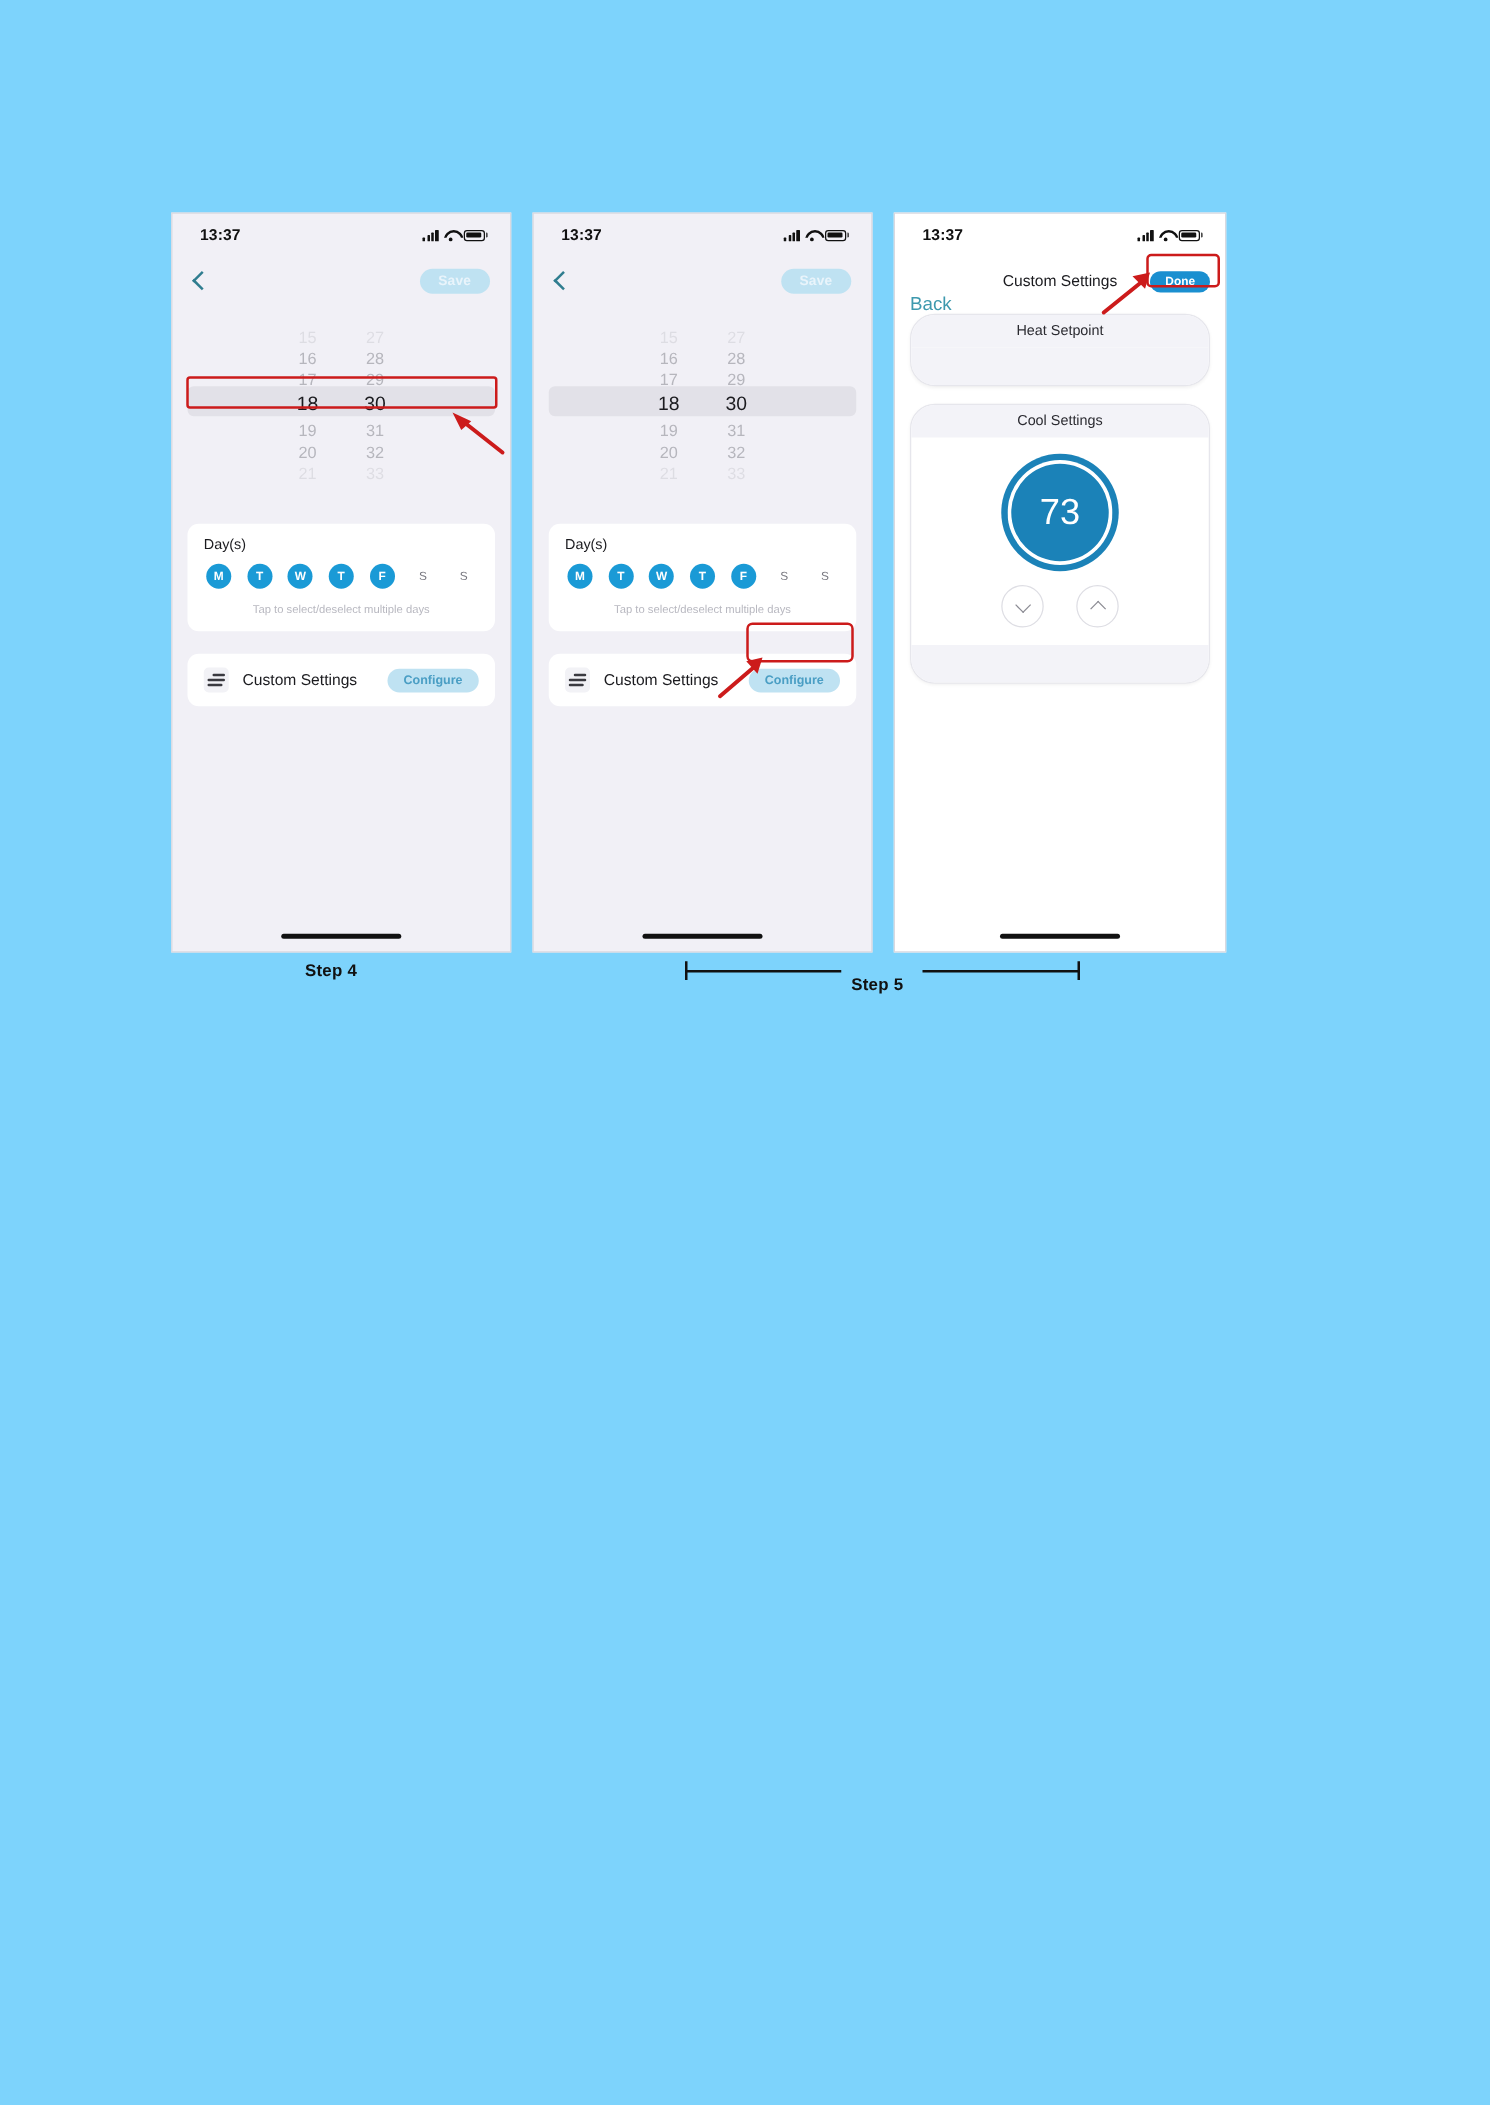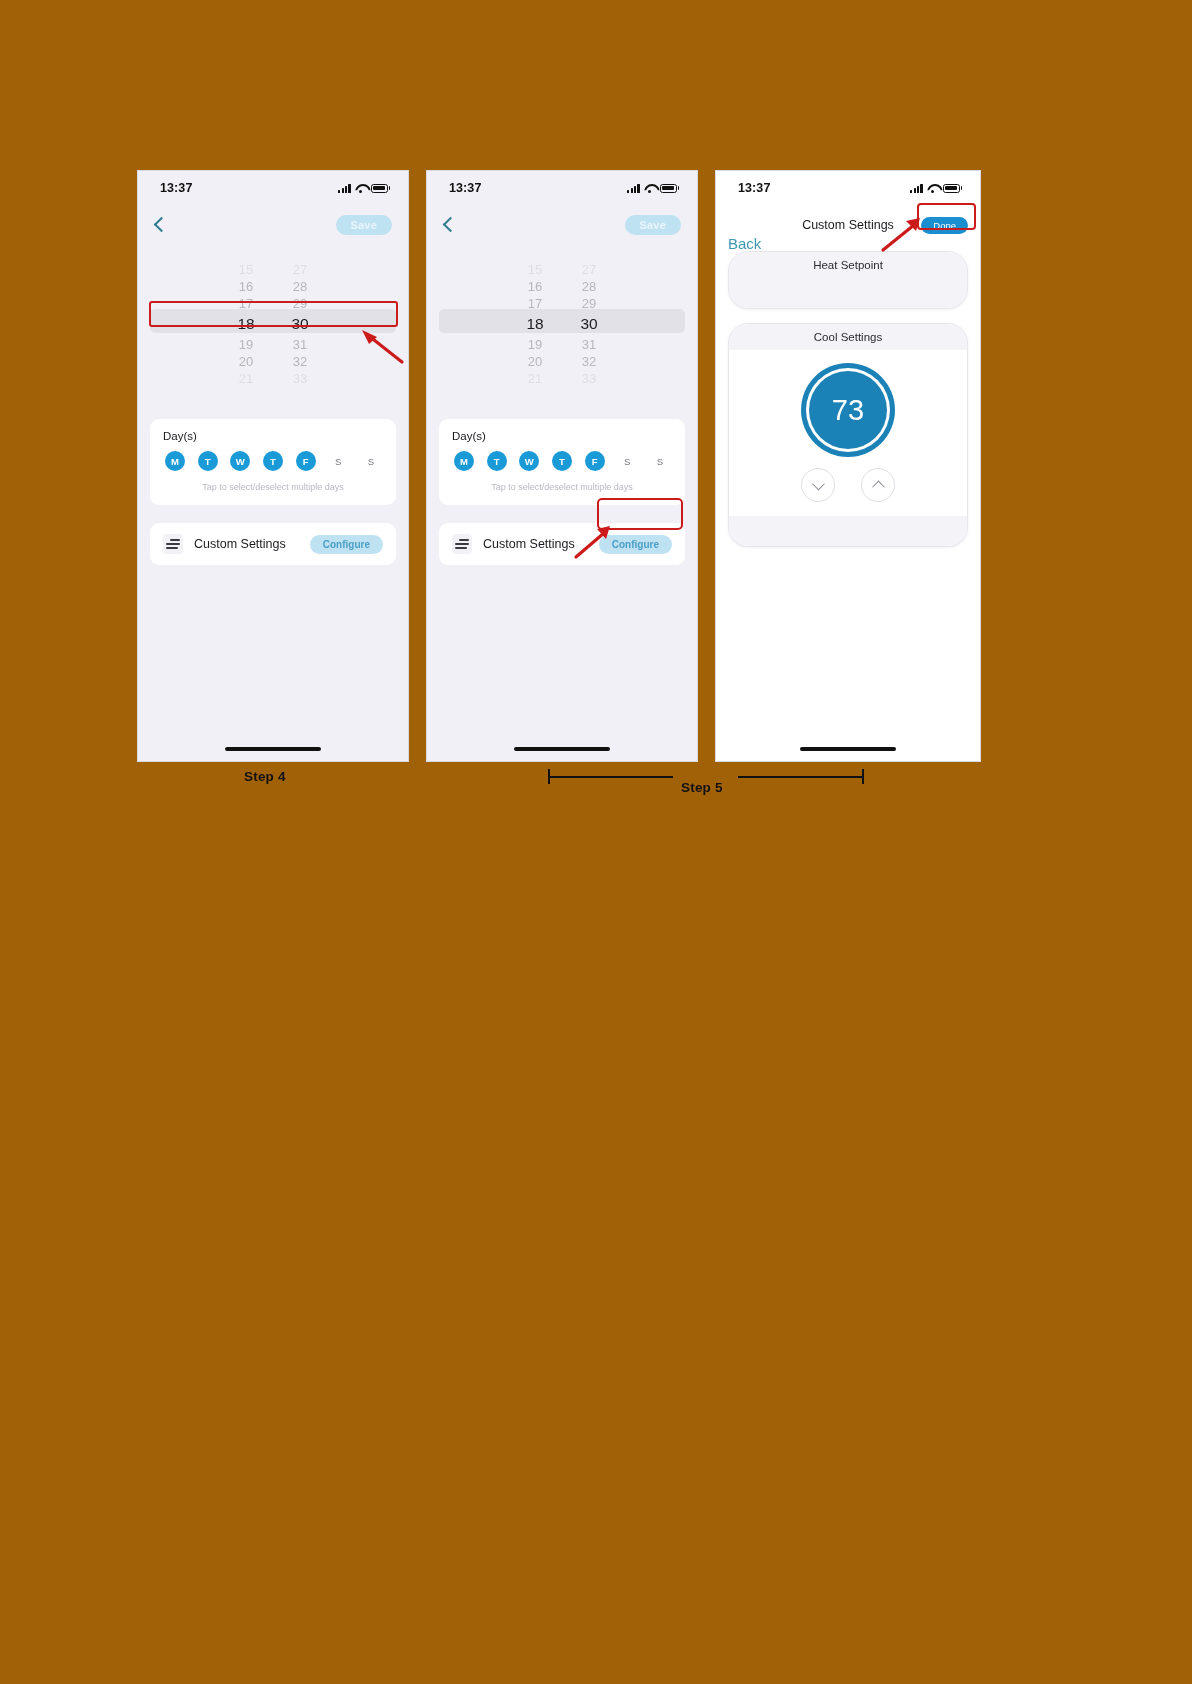--- a/index.html
+++ b/index.html
@@ -2,21 +2,21 @@
 <html><head>
 <meta charset="utf-8">
 <style>
   * { box-sizing: border-box; margin: 0; padding: 0; }
   html, body {
     width: 1192px; height: 1684px;
     background: #ffffff;
     font-family: "Liberation Sans", sans-serif;
     overflow: hidden;
   }
-  .page { position: relative; width: 1192px; height: 1684px; background:#a16207; }
+  .page { position: relative; width: 1192px; height: 1684px; background:#7dd3fc; }
 
   
   .phone {
     position: absolute;
     background: #f1f0f6;
     border: 1px solid #d9d9e0;
     overflow: hidden;
   }
   #phone1 { left:137px; top:170px; width:272px; height:592px; }
   #phone2 { left:426px; top:170px; width:272px; height:592px; }
@@ -116,21 +116,21 @@
 
   
   .nav3{ height:40px; display:flex; align-items:center; padding:0 12px; position:relative;}
   .back-text{ font-size:15px; color:#3e99ae;margin-top:36px; }
   .title3{
     position:absolute;left:0;right:0;text-align:center;
     font-size:12.5px;color:#1b1b1f;pointer-events:none;
   }
   .done-btn{
     margin-left:auto; background:#1a8fd0; color:#fff;
-    font-size:9.5px; font-weight:400; border-radius:9px; padding:3px 12px;
+    font-size:9.5px; font-weight:700; border-radius:9px; padding:3px 12px;
   }
   .sp-card{
     margin:6px 12px 0; background:#fff;
     border:1px solid #e6e6ec; border-radius:20px;
     box-shadow:0 1px 3px rgba(0,0,0,.06);
     overflow:hidden;
   }
   .sp-head{
     background:#f3f3f8; text-align:center; font-size:11.5px;
     color:#2b2b31; padding:7px 0;

